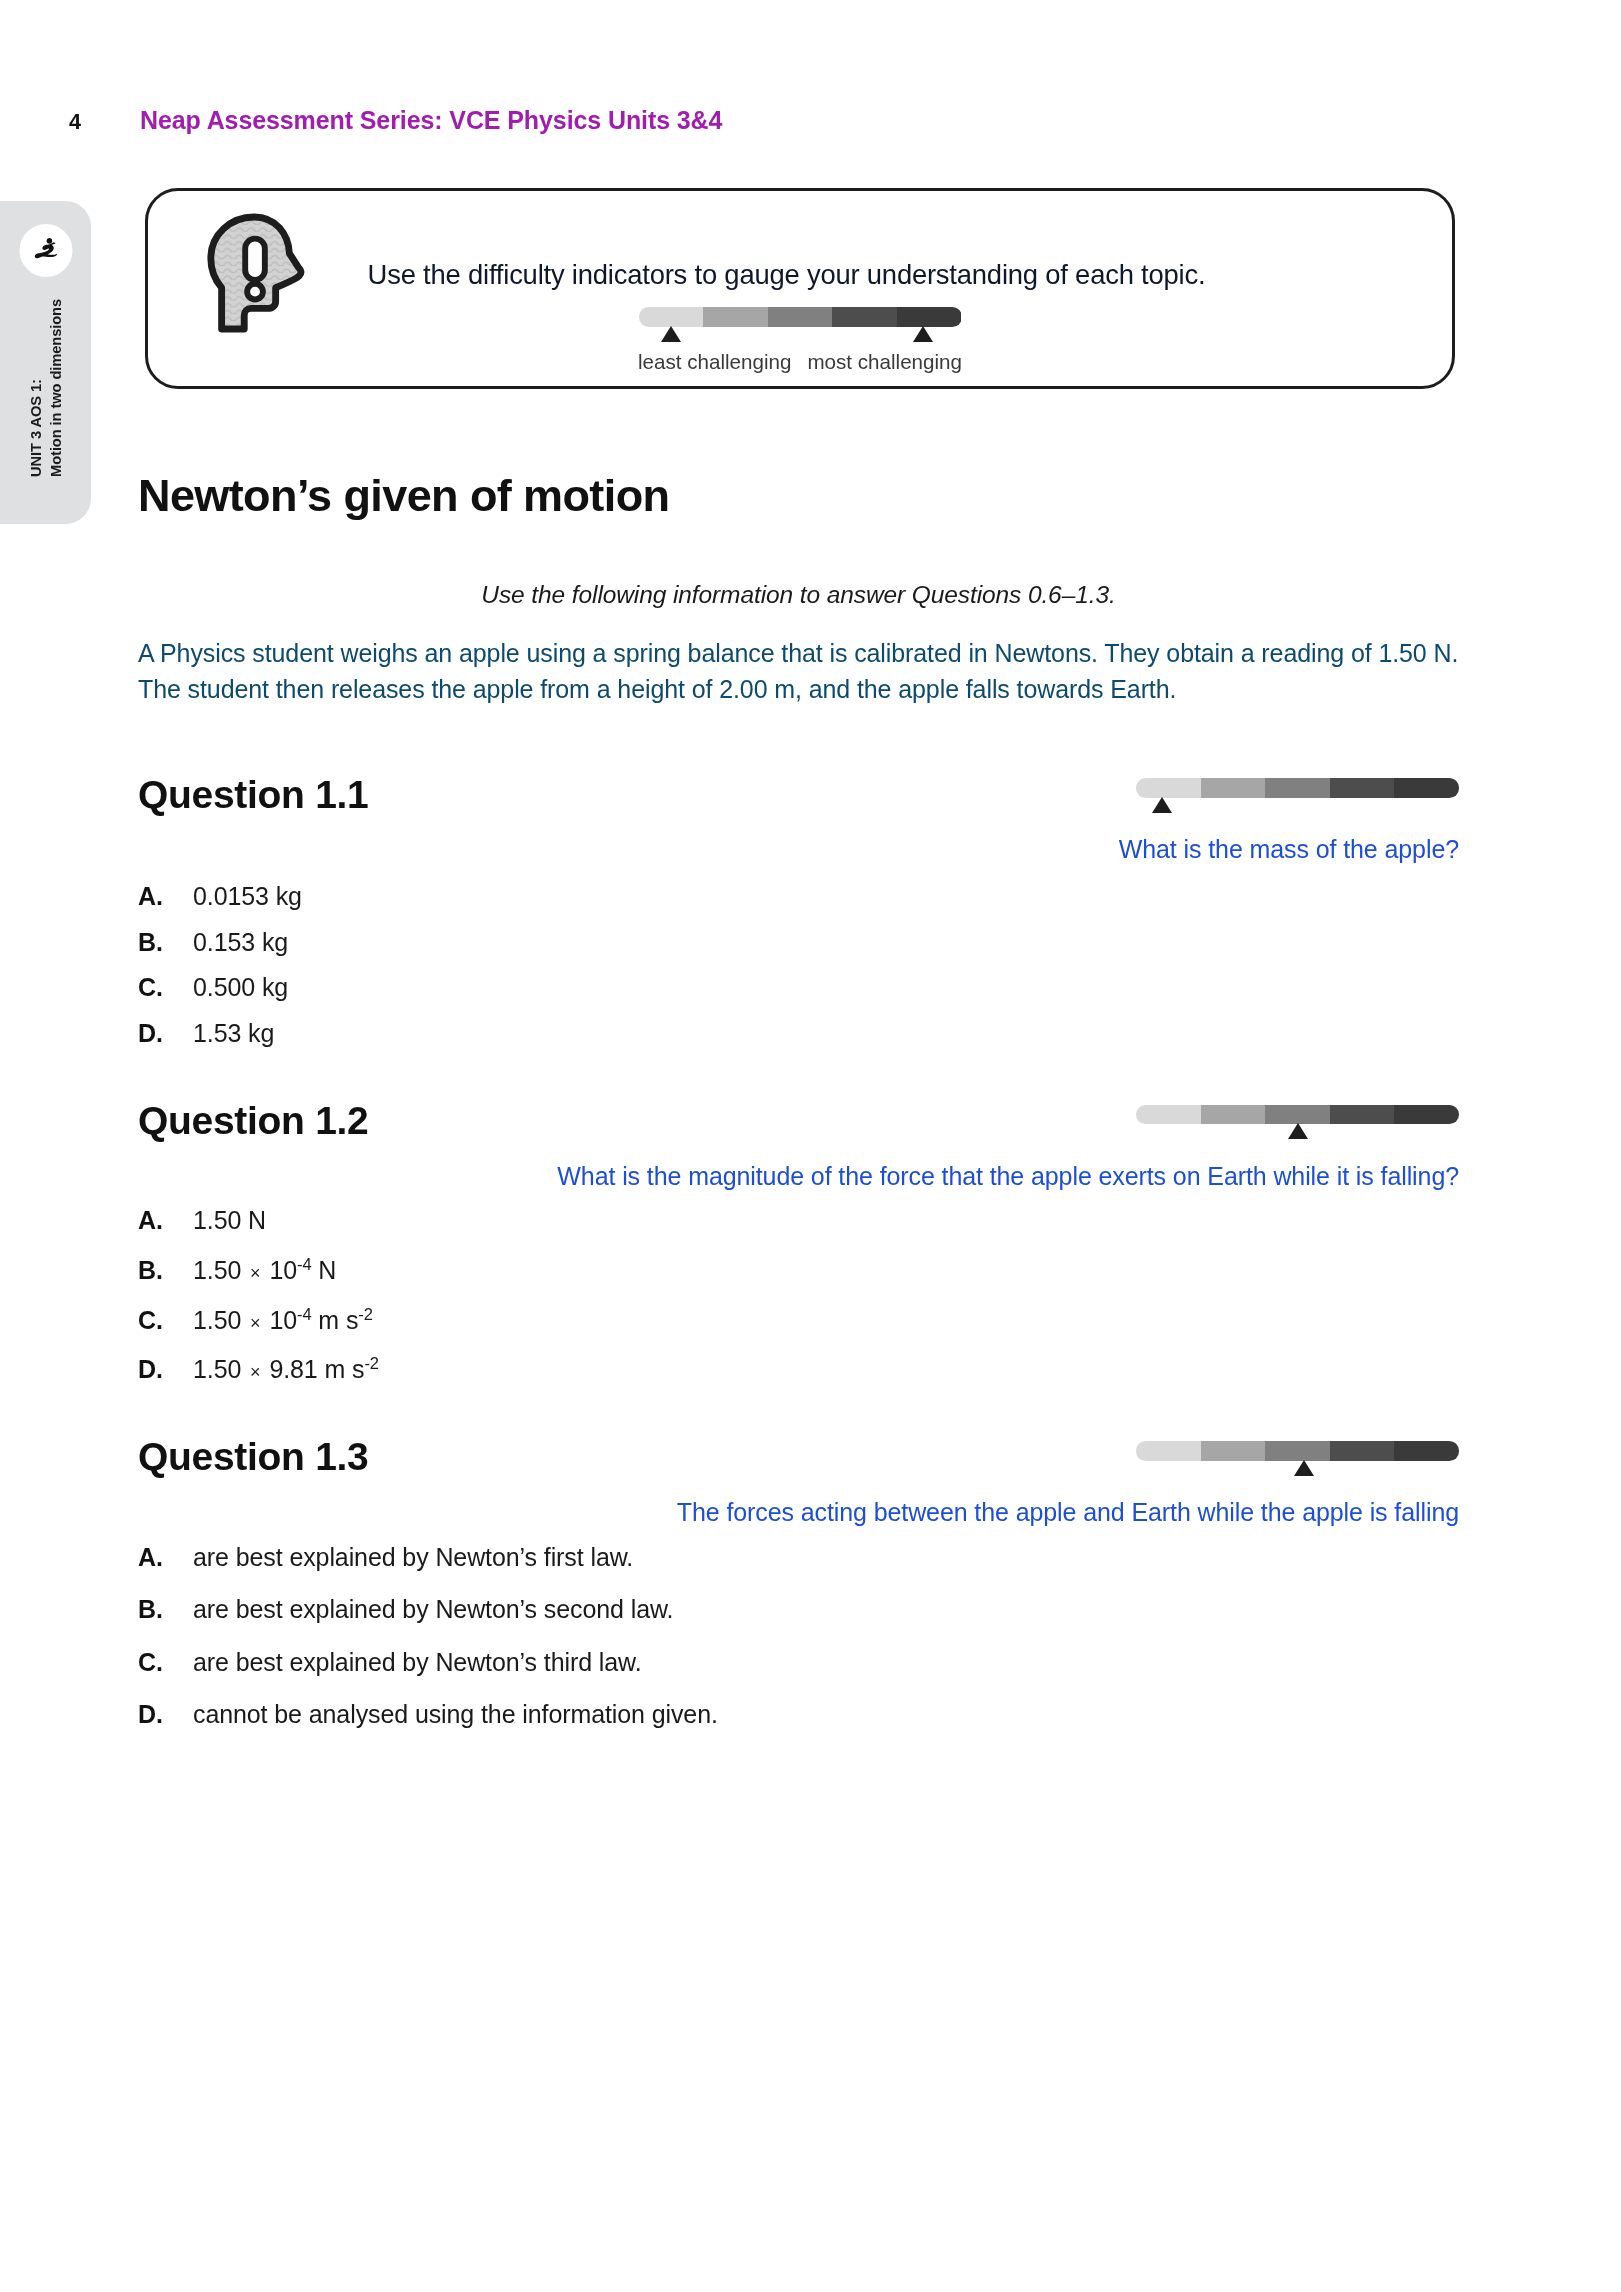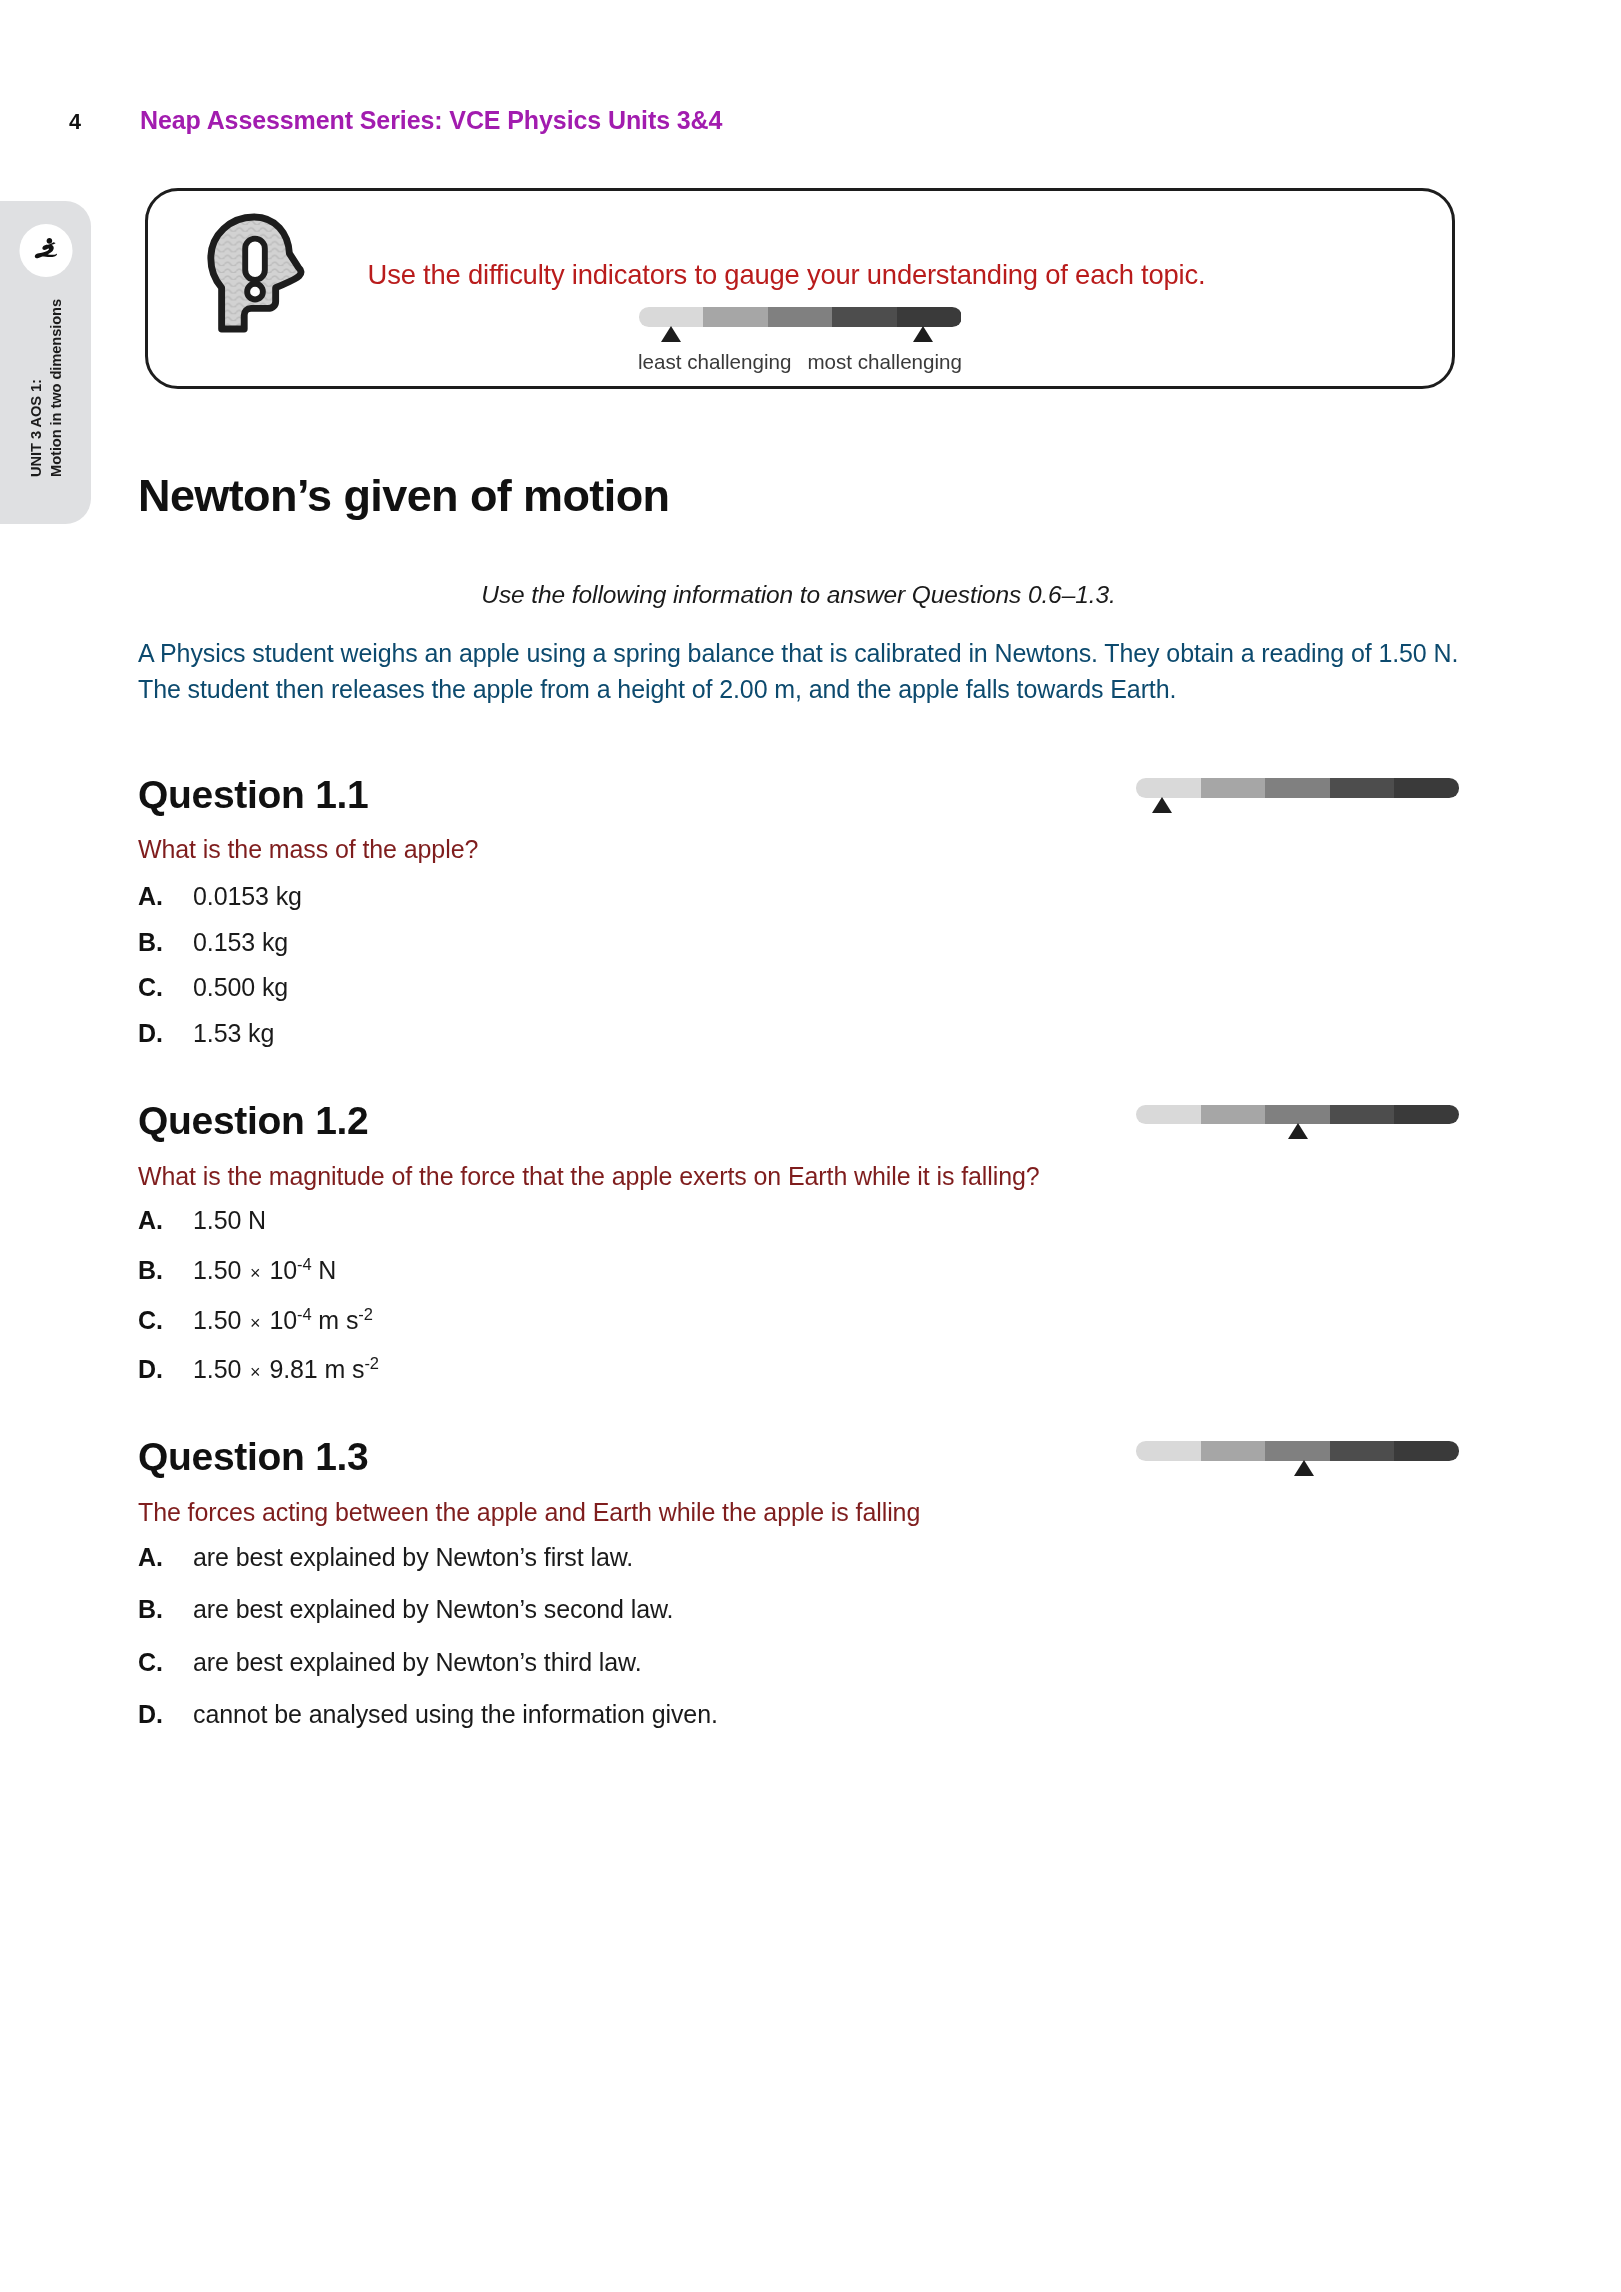--- a/index.html
+++ b/index.html
@@ -101,21 +101,21 @@
   }
   .head-icon {
     width: 110px;
     height: 123px;
     flex: 0 0 auto;
     margin-left: 21.6px;
     margin-top: 5.9px;
   }
   .callout-text {
     font-size: 27.4px;
-    color: #b91c1c;
+    color: #0f172a;
     margin-left: 57px;
     letter-spacing: -0.2px;
     white-space: nowrap;
     margin-top: 12px;
   }
 
   
   .legend {
     position: absolute;
     left: 0;
@@ -204,22 +204,23 @@
   .q-indicator {
     position: absolute;
     right: 0;
     top: 5.9px;
     width: 323px;
     height: 21.6px;
   }
   .q-text {
     font-size: 25px;
     margin: 9.8px 0 15.7px 0;
-    color: #7f1d1d;
-    letter-spacing: -0.1px;
+    color: #1d4ed8;
+    letter-spacing: -0.1px;
+    text-align: right;
   }
   .options { margin: 0; padding: 0; list-style: none; }
   .option {
     display: flex;
     align-items: baseline;
     margin-bottom: 16.7px;
     font-size: 25px;
     color: #1a1a1a;
     letter-spacing: -0.1px;
   }

